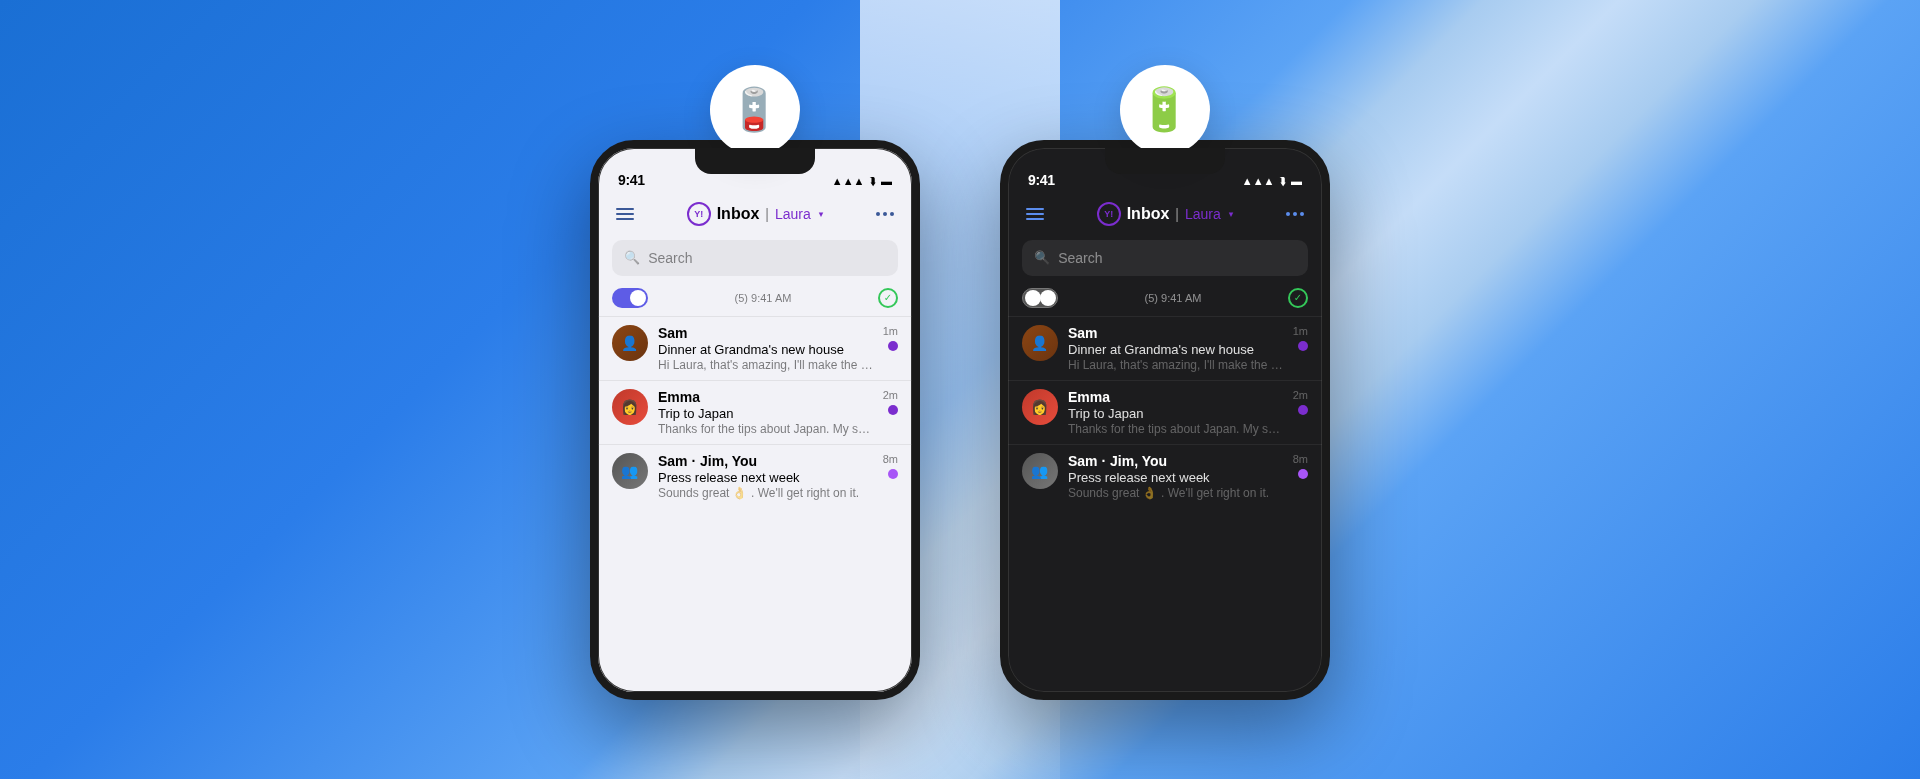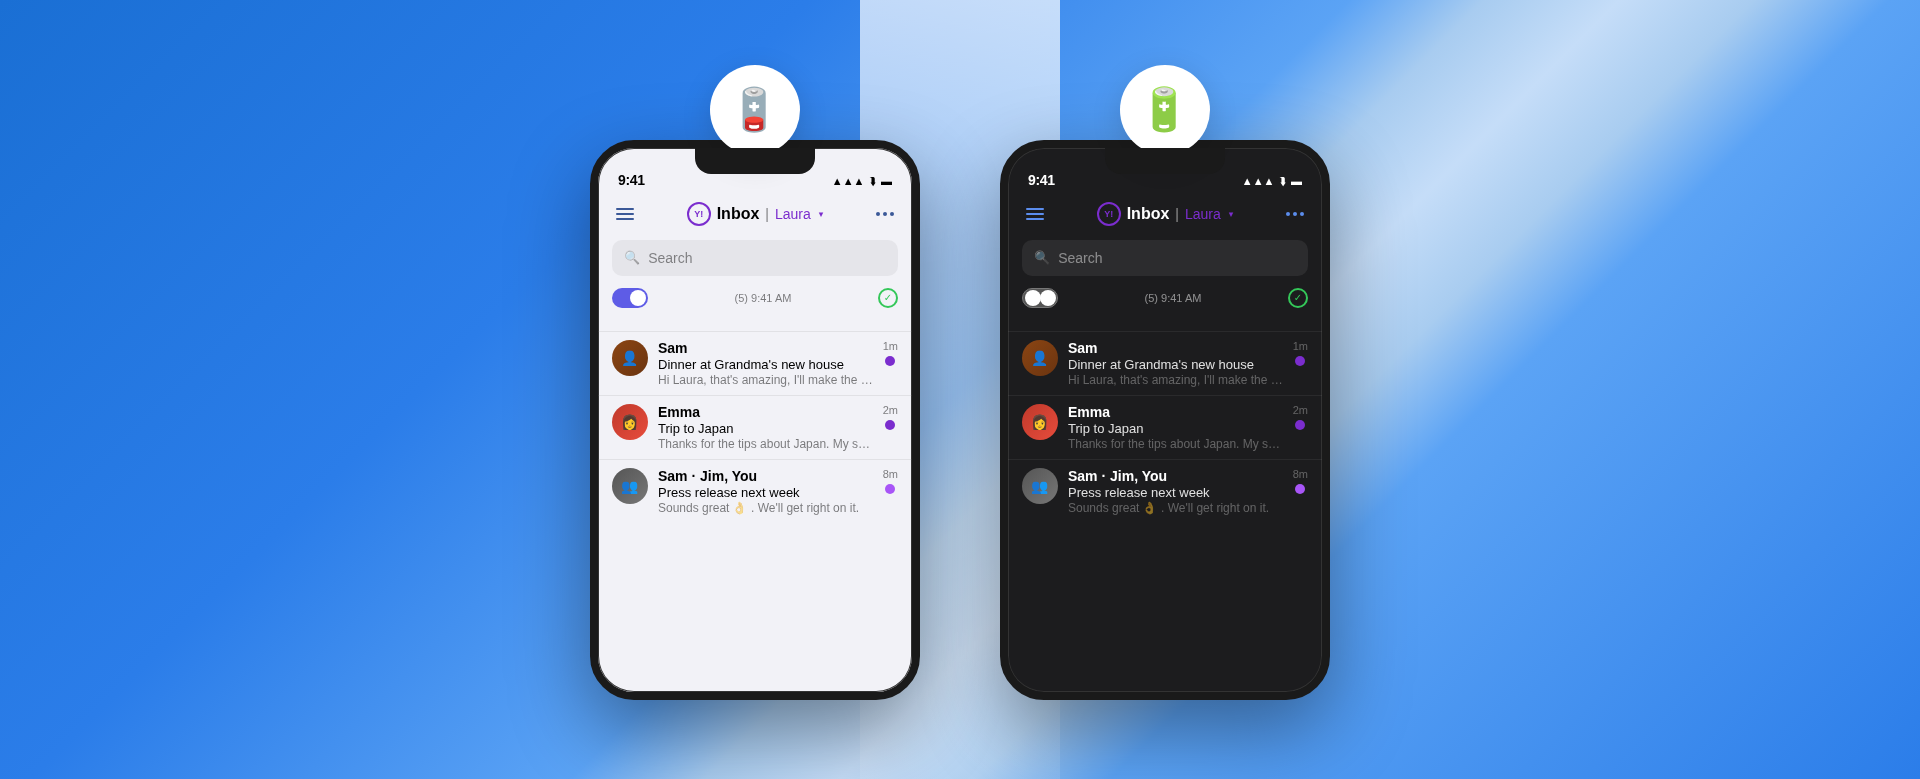--- a/index.html
+++ b/index.html
@@ -269,21 +269,21 @@
 
     .light-phone .search-placeholder { color: #000; }
     .dark-phone .search-placeholder { color: #fff; }
 
     
     .toggle-row {
       display: flex;
       align-items: center;
       justify-content: space-between;
       padding: 4px 14px;
-      margin-bottom: 19px;
+      margin-bottom: 4px;
     }
 
     .toggle-switch {
       width: 36px;
       height: 20px;
       border-radius: 10px;
       position: relative;
     }
 
     .light-phone .toggle-switch { background: #5e5ce6; }
@@ -393,21 +393,21 @@
       overflow: hidden;
       text-overflow: ellipsis;
     }
 
     .light-phone .email-preview { color: #000; }
     .dark-phone .email-preview { color: #aaa; }
 
     .email-meta {
       display: flex;
       flex-direction: column;
-      align-items: center;
+      align-items: flex-end;
       gap: 4px;
       flex-shrink: 0;
     }
 
     .email-time {
       font-size: 11px;
       opacity: 0.5;
     }
 
     .light-phone .email-time { color: #000; }

